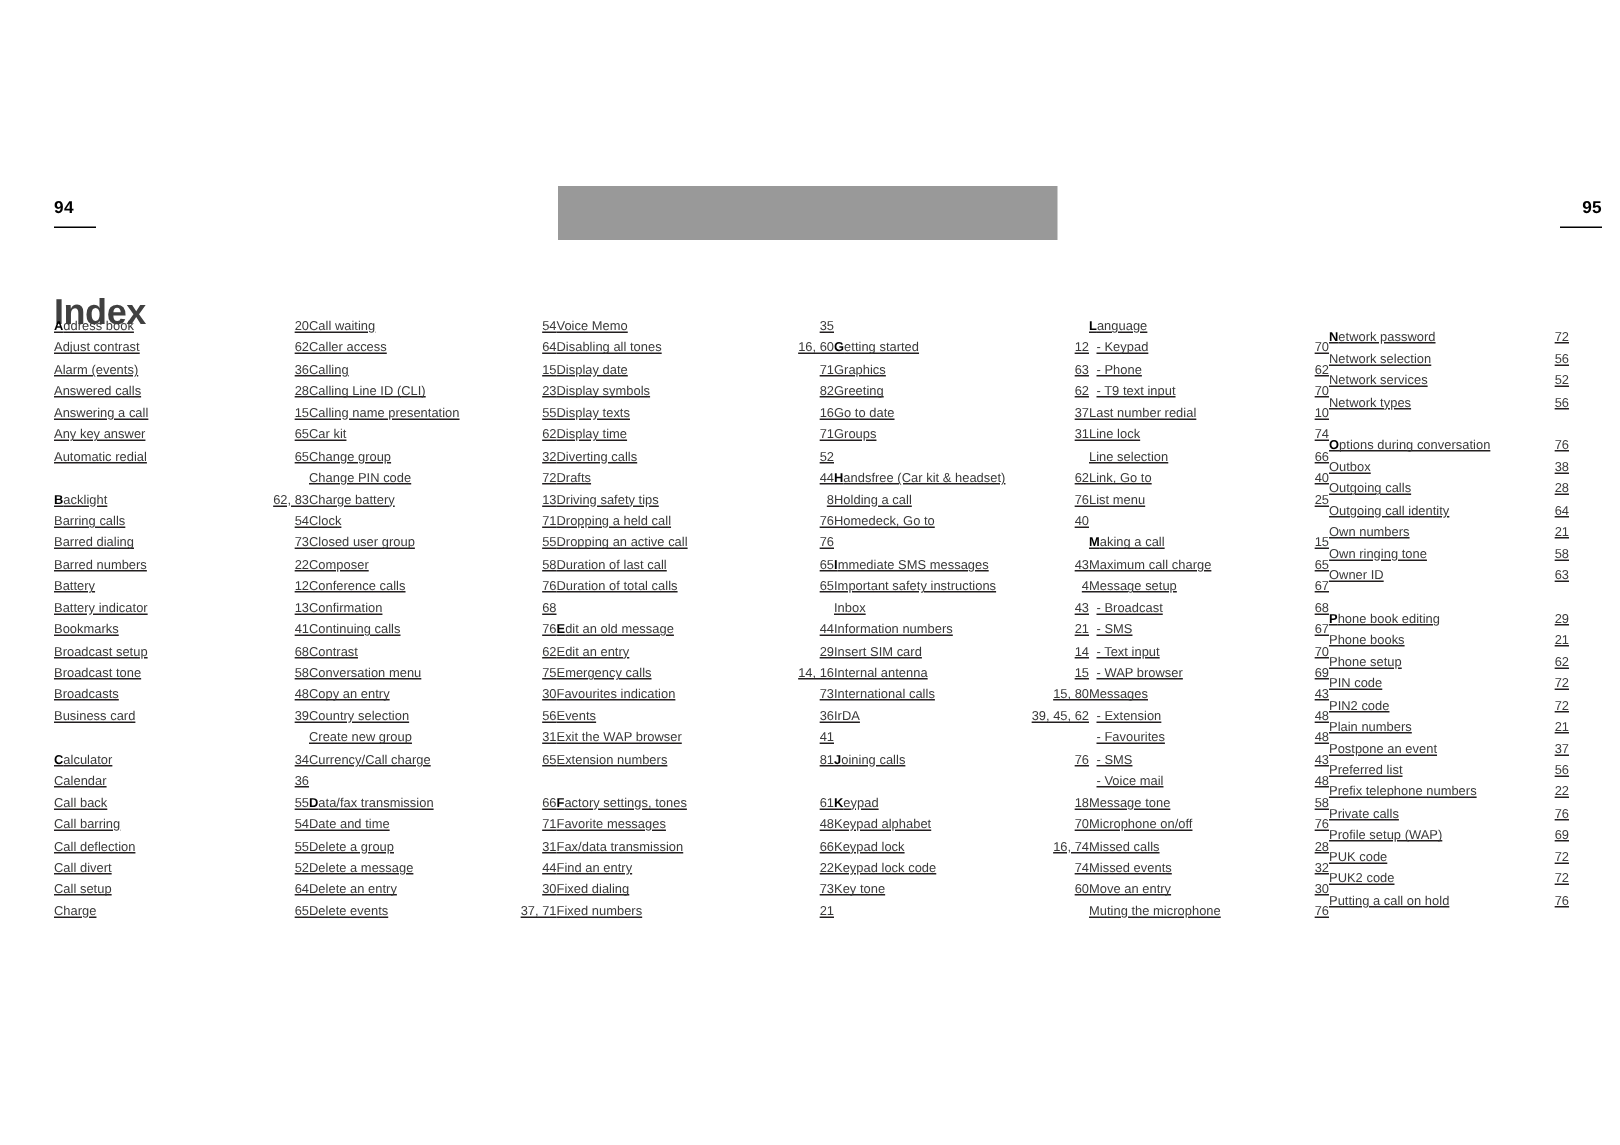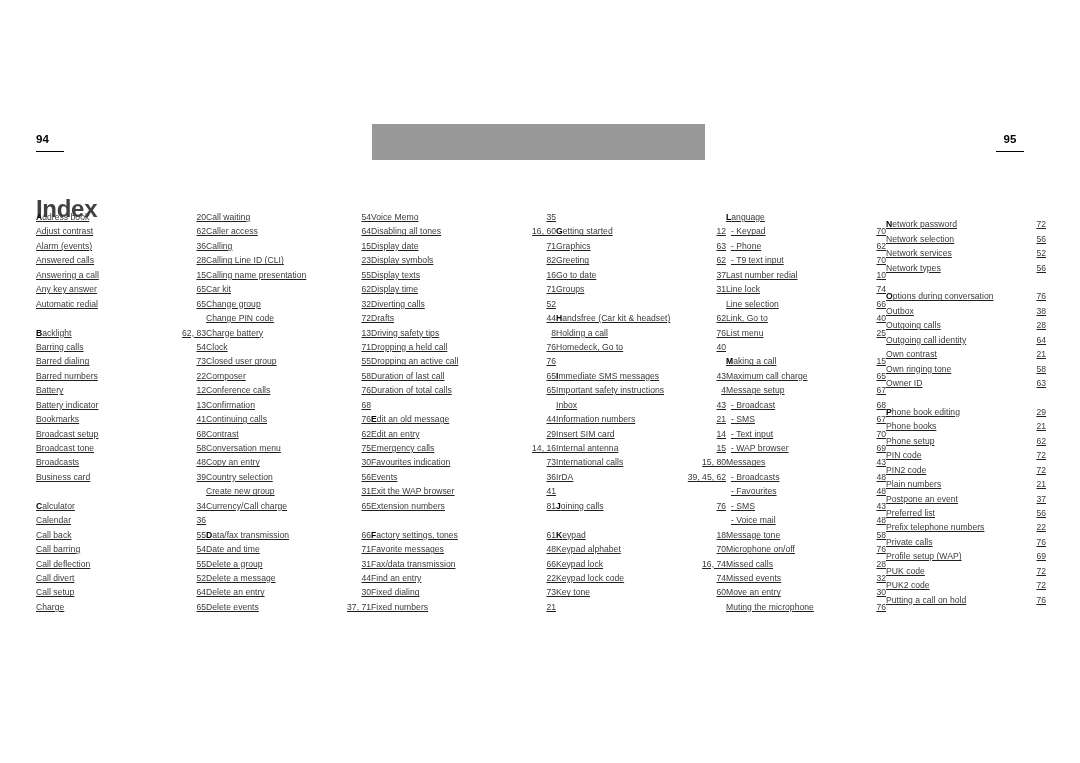--- a/index.html
+++ b/index.html
@@ -41,23 +41,23 @@
     padding-bottom: 5px;
     line-height: 13px;
   }
   .folio-left {
     left: 36px;
     width: 28px;
     text-align: left;
     border-bottom: 1.3px solid #000000;
   }
   .folio-right {
-    left: 996px;
+    left: 1040px;
     width: 28px;
-    text-align: center;
+    text-align: right;
     border-bottom: 1.3px solid #000000;
   }
 
   
   .index-title {
     position: absolute;
     left: 36px;
     top: 180px;
     font-size: 24px;
     font-weight: bold;
@@ -616,21 +616,21 @@
         </div>
         <div class="entry sub">
           <span class="label">- WAP browser</span>
           <span class="pages">69</span>
         </div>
         <div class="entry">
           <span class="label">Messages</span>
           <span class="pages">43</span>
         </div>
         <div class="entry sub">
-          <span class="label">- Broadcasts</span>
+          <span class="label">- Extension</span>
           <span class="pages">48</span>
         </div>
         <div class="entry sub">
           <span class="label">- Favourites</span>
           <span class="pages">48</span>
         </div>
         <div class="entry sub">
           <span class="label">- SMS</span>
           <span class="pages">43</span>
         </div>
@@ -691,21 +691,21 @@
         </div>
         <div class="entry">
           <span class="label">Outgoing calls</span>
           <span class="pages">28</span>
         </div>
         <div class="entry">
           <span class="label">Outgoing call identity</span>
           <span class="pages">64</span>
         </div>
         <div class="entry">
-          <span class="label">Own contrast</span>
+          <span class="label">Own numbers</span>
           <span class="pages">21</span>
         </div>
         <div class="entry">
           <span class="label">Own ringing tone</span>
           <span class="pages">58</span>
         </div>
         <div class="entry">
           <span class="label">Owner ID</span>
           <span class="pages">63</span>
         </div>

